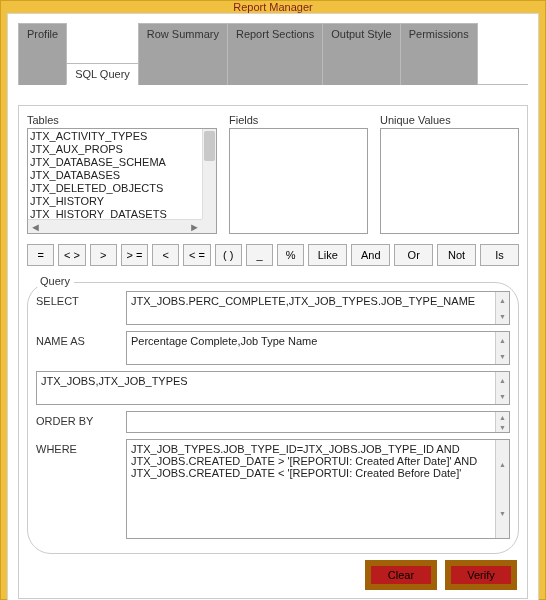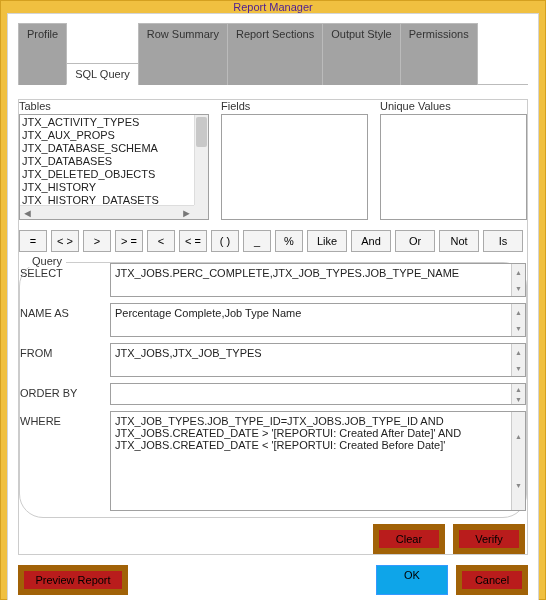--- a/index.html
+++ b/index.html
@@ -1,24 +1,24 @@
 <!DOCTYPE html>
 <html><head>
 <meta charset="utf-8">
 <style>
   * { box-sizing: border-box; font-family: "Segoe UI", Tahoma, sans-serif; font-size: 11px; }
   body { margin: 0; background: #f0c040; padding: 0; }
   .window { width: 546px; height: 600px; background: #f0c040; border: 1px solid #d4a020; display: flex; flex-direction: column; }
-  .titlebar { height: 28px; display: flex; align-items: center; justify-content: center; color: #4c1d95; font-size: 12px; }
+  .titlebar { height: 28px; display: flex; align-items: center; justify-content: center; color: #7f1d1d; font-size: 12px; }
   .client { flex: 1; background: #fff; margin: 0 6px 6px 6px; border: 1px solid #d4d4d4; padding: 8px 10px 10px 10px; display: flex; flex-direction: column; }
   .tabs { display: flex; border-bottom: 1px solid #bbb; margin-bottom: 8px; }
   .tab { padding: 4px 8px; border: 1px solid #bbb; border-bottom: none; margin-right: -1px; background: #fff; position: relative; top: 1px; color: #333; cursor: pointer; }
   .tab.active { background: #fff; border-bottom: 1px solid #fff; margin-top: 40px; }
   .tab:not(.active) { background: #a3a3a3; }
-  .group { border: 1px solid #ccc; padding: 0; position: relative; margin-top: 6px; }
+  .group { border: 1px solid #ccc; padding: 8px; position: relative; margin-top: 12px; }
   .group > .legend { position: absolute; top: -8px; left: 8px; background: #fff; padding: 0 4px; color: #333; }
   .top-row { display: flex; gap: 12px; }
   .col-label { color: #333; margin-bottom: 2px; }
   .listbox { border: 1px solid #a0a0a0; background: #fff; height: 106px; overflow: hidden; position: relative; }
   .tables-list { width: 190px; }
   .fields-list, .values-list { flex: 1; }
   .list-inner { padding: 1px 2px; line-height: 13px; color: #222; }
   .list-item { white-space: nowrap; }
   .scroll-v { position: absolute; right: 0; top: 0; bottom: 14px; width: 14px; background: #efefef; border-left: 1px solid #ddd; }
   .scroll-v .thumb { position: absolute; left: 1px; right: 1px; top: 2px; height: 30px; background: #c8c8c8; border-radius: 2px; }
@@ -131,21 +131,20 @@
           <div class="query-field tall">
             <span>Percentage Complete,Job Type Name</span>
             <div class="spin">
                 <div>▲</div>
                 <div>▼</div>
               </div>
           </div>
         </div>
 
         <div class="query-row">
-          <div class="query-label">FROM</div>
           <div class="query-field tall">
             <span>JTX_JOBS,JTX_JOB_TYPES</span>
             <div class="spin">
                 <div>▲</div>
                 <div>▼</div>
               </div>
           </div>
         </div>
 
         <div class="query-row">

